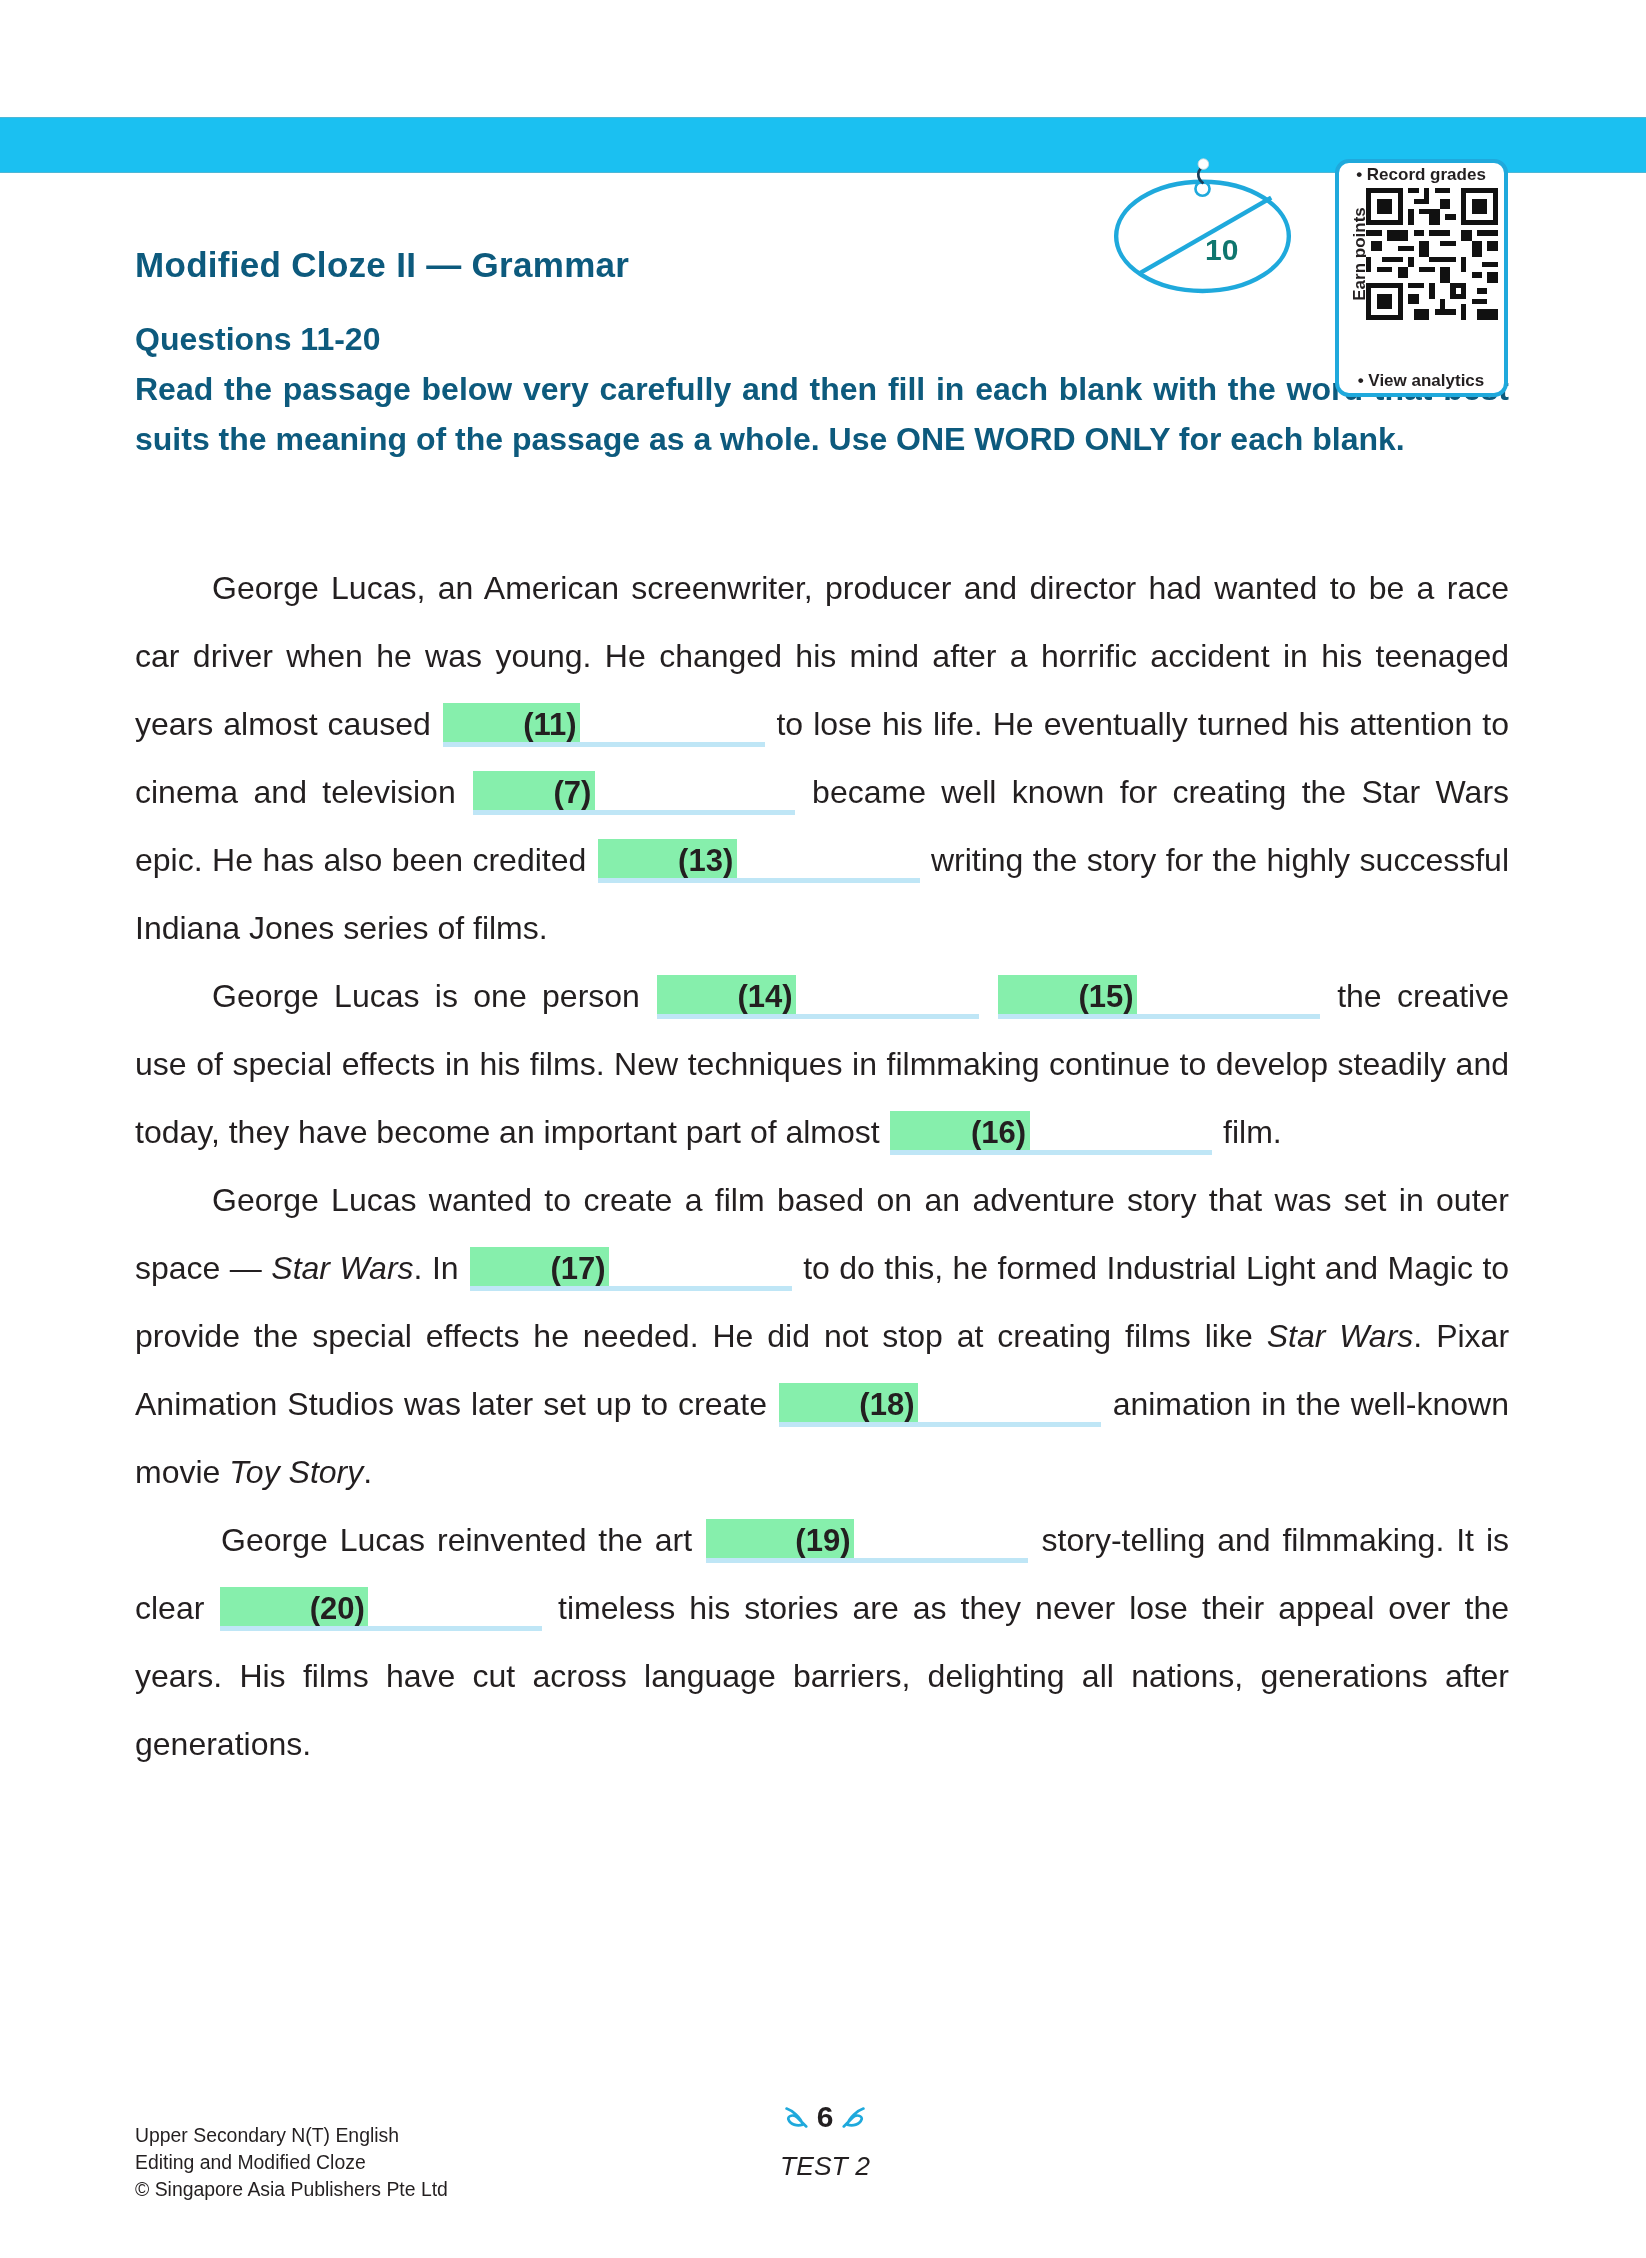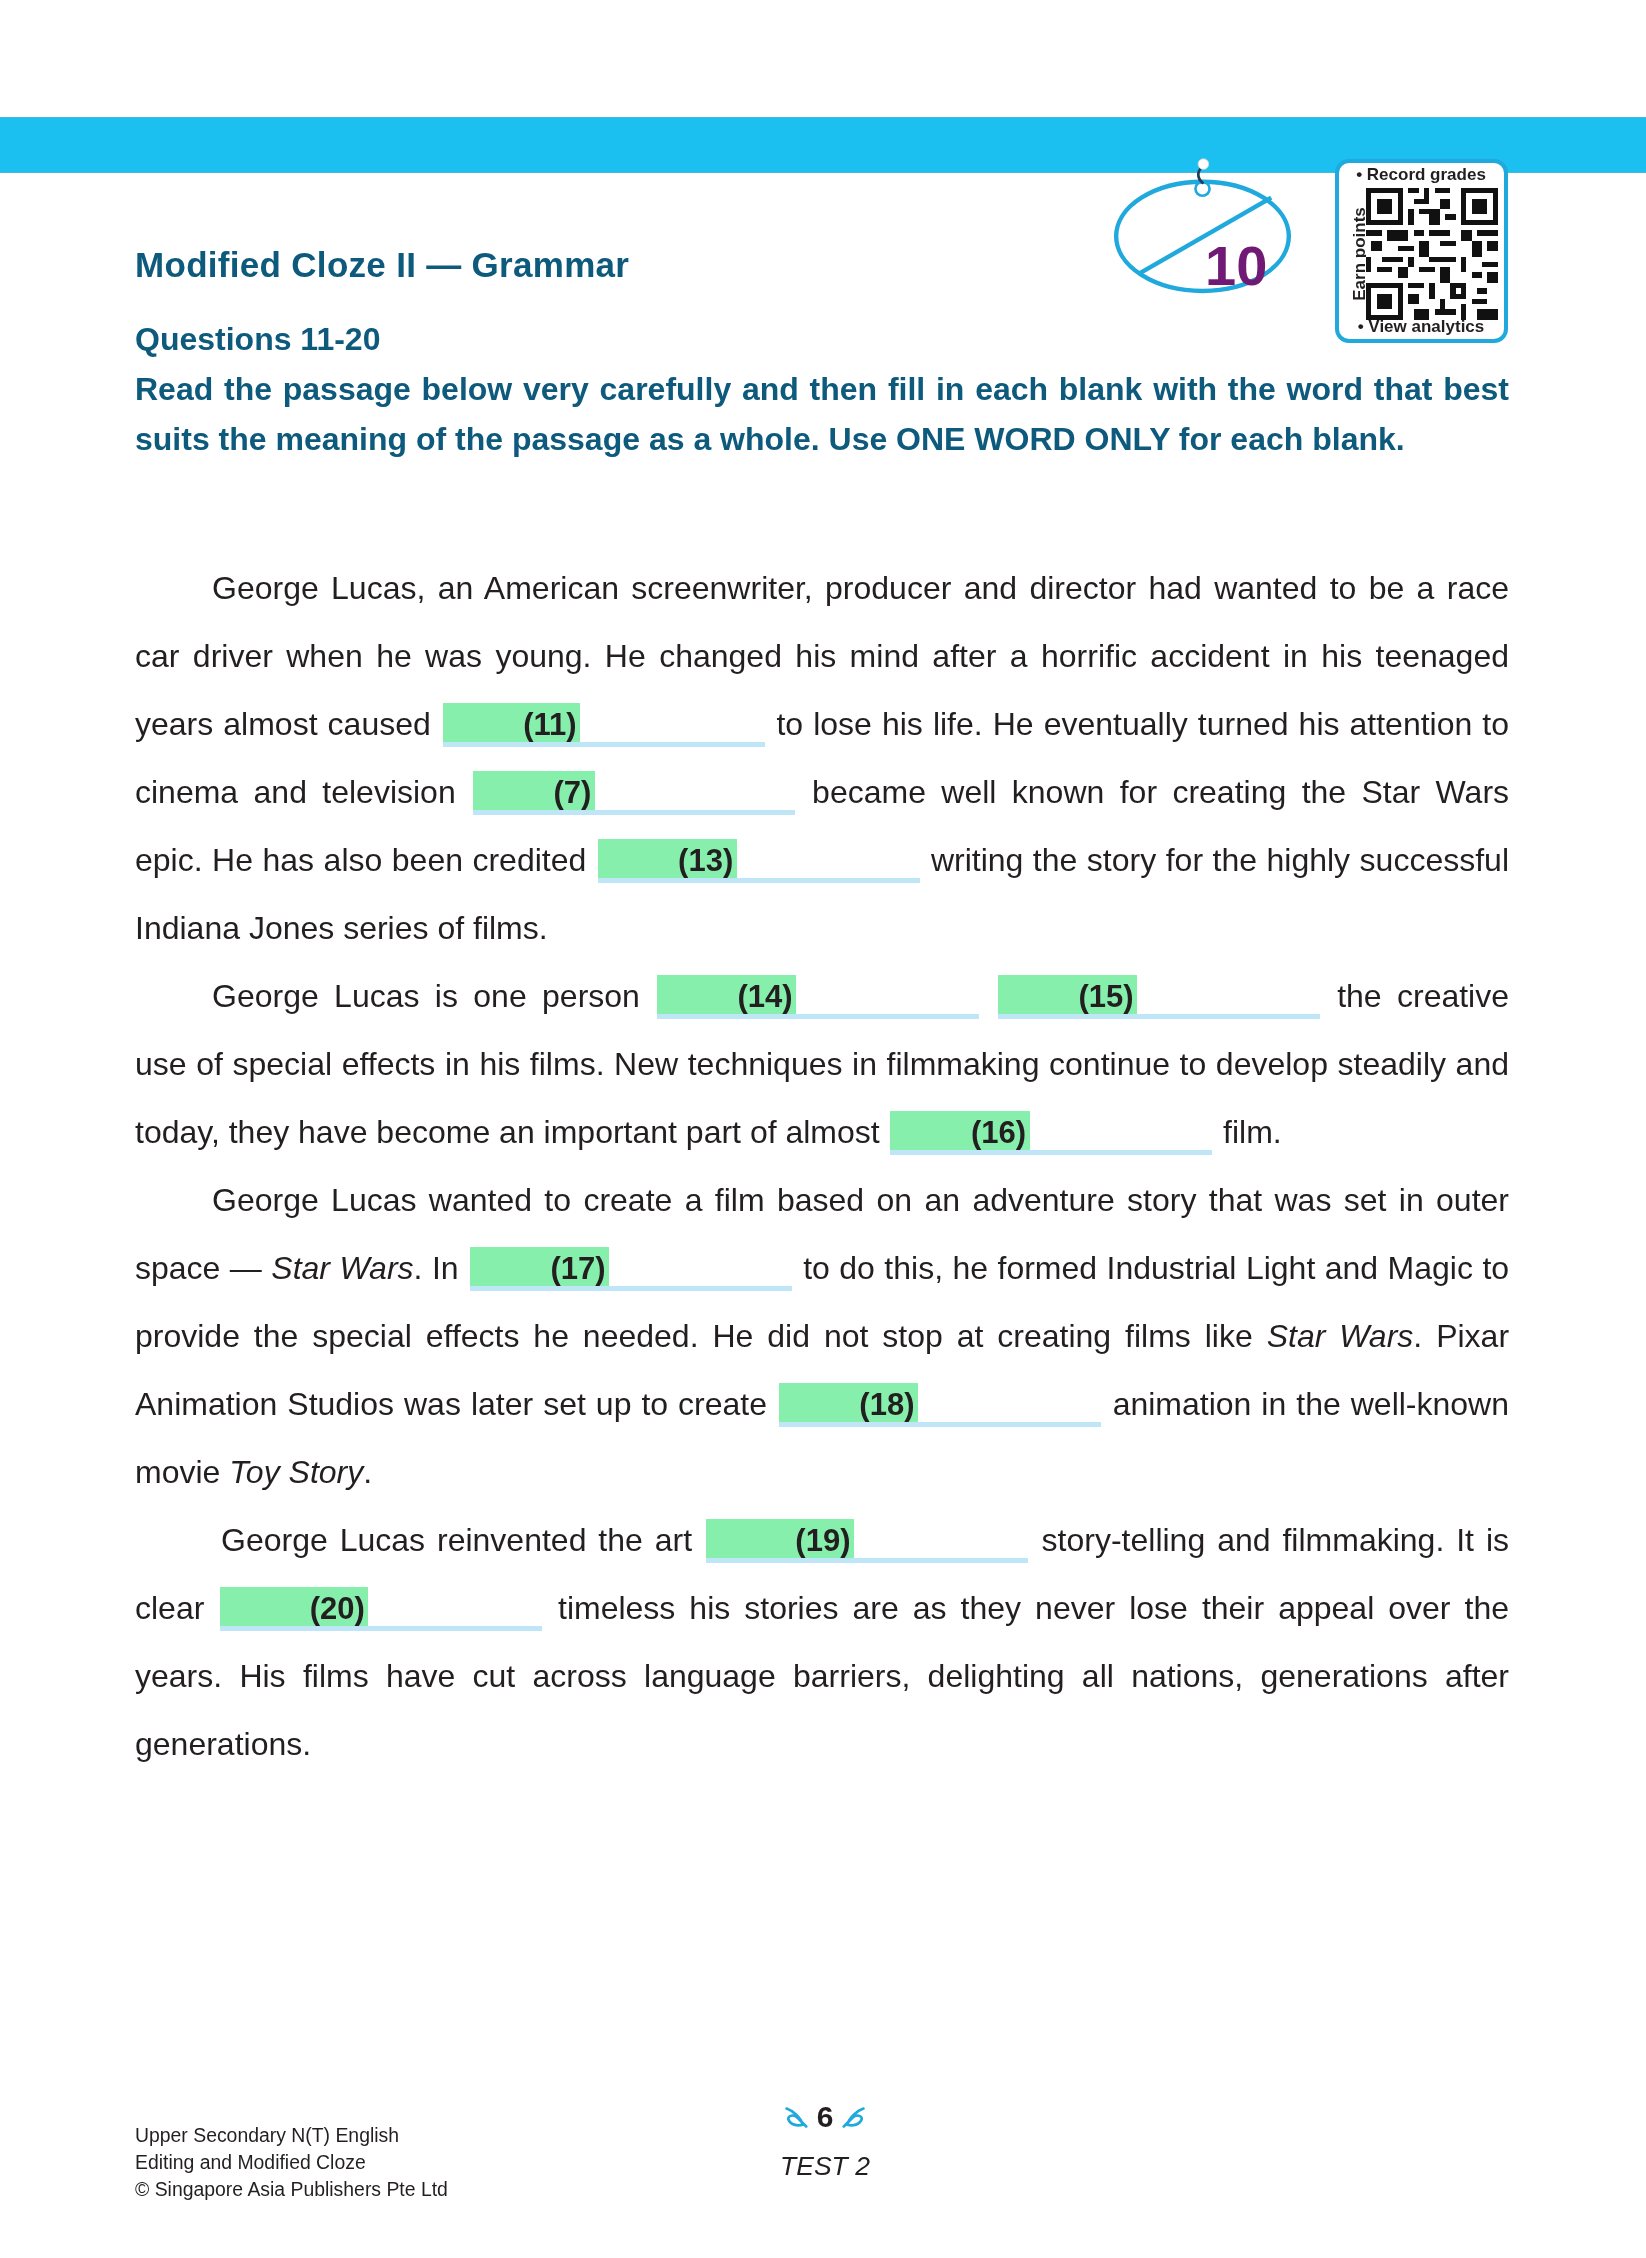--- a/index.html
+++ b/index.html
@@ -26,26 +26,26 @@
       position: absolute; left: 135px; top: 364px; width: 1374px;
       font-size: 32px; font-weight: bold; color: #0d5a7d;
       line-height: 50px; text-align: justify; text-align-last: left;
     }
 
     
     .score-badge { position: absolute; left: 1110px; top: 148px; width: 185px; height: 159px; }
     .score-badge svg { width: 185px; height: 159px; }
     .score-value {
       position: absolute; left: 95px; top: 85px;
-      font-size: 56px; font-weight: bold; color: #701a75;
+      font-size: 30px; font-weight: bold; color: #0f766e;
     }
 
     
     .qr-card {
-      position: absolute; left: 1335px; top: 159px; width: 173px; height: 184px;
+      position: absolute; left: 1335px; top: 159px; width: 173px; height: 238px;
       border: 4.4px solid #1fa9dc; border-radius: 14px; background: #fff;
     }
     .qr-top, .qr-bottom {
       position: absolute; left: 0; width: 164px; text-align: center;
       font-size: 17px; font-weight: bold; color: #231f20; white-space: nowrap;
     }
     .qr-top { top: 1.8px; }
     .qr-bottom { bottom: 1.8px; }
     .qr-side {
       position: absolute; left: -28px; top: 81px; width: 97px;

